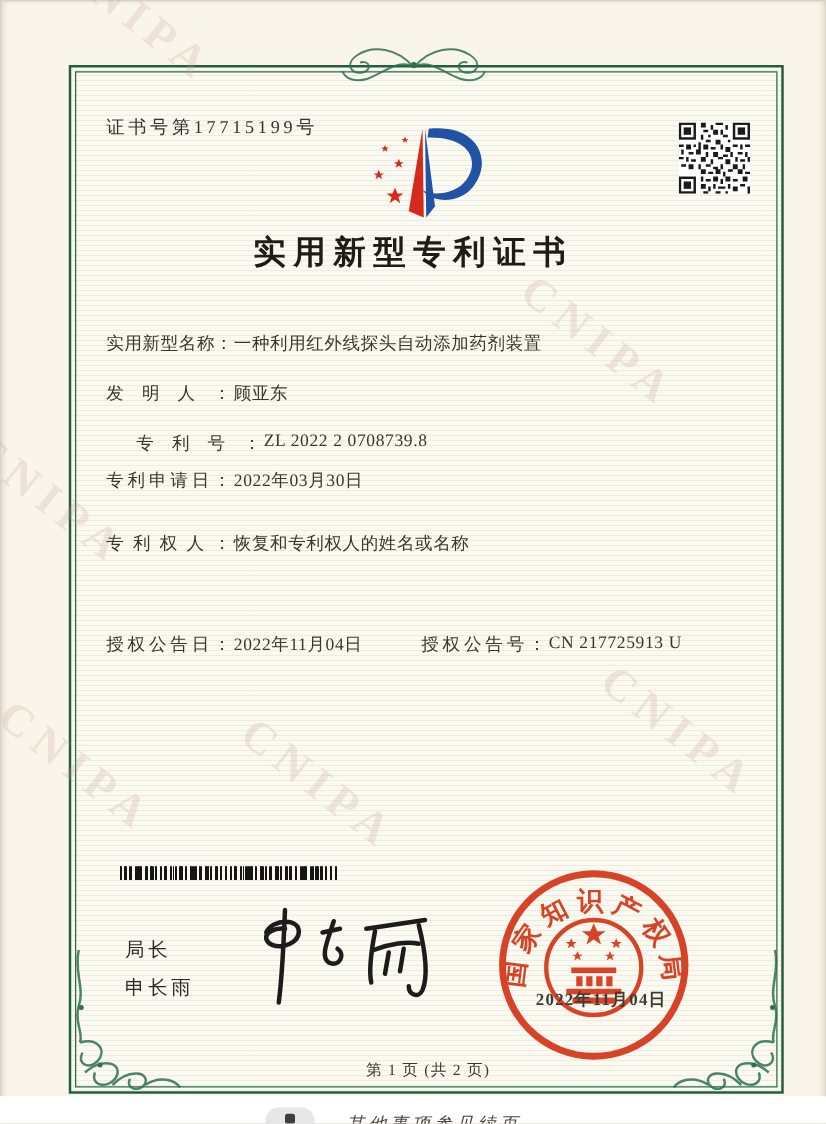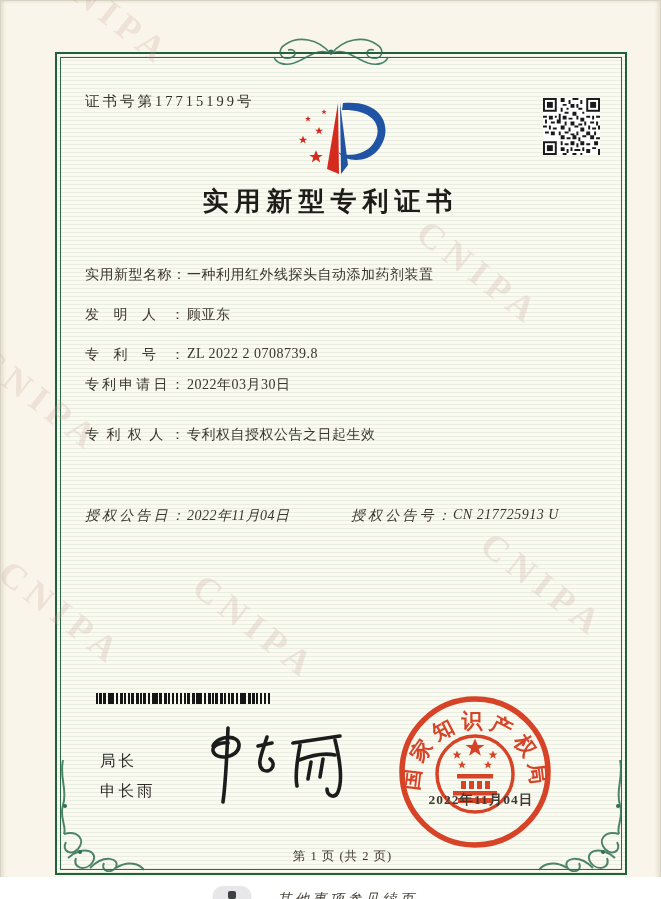--- a/index.html
+++ b/index.html
@@ -25,21 +25,21 @@
     transform:rotate(38deg); white-space:nowrap; z-index:1;
   }
   .cert-no { position:absolute; left:85px; top:92px; font-size:14.5px; letter-spacing:3px; color:#33302a; z-index:3;font-family:Liberation Serif, serif; }
   .title {
     position:absolute; left:0; top:184px; width:661px; text-align:center;
     font-size:26px; font-weight:bold; letter-spacing:6px; color:#1e1c18; z-index:3;
   }
   .row { position:absolute; left:85px; width:520px; font-size:14px; color:#3b362c; letter-spacing:.5px; white-space:nowrap; z-index:3; }
   .flabel { display:inline-block; width:100px; text-align:justify; text-align-last:justify; vertical-align:top; }
   .fvalue { margin-left:2px; }
-  .pair2 { position:absolute; left:266px; top:0; }
+  .pair2 { position:absolute; left:252px; top:0; }
   .paras { position:absolute; left:84px; top:541px; width:514px; z-index:3; }
   .paras p {
     font-size:13.5px; line-height:19.5px; text-indent:2em; text-align:justify;
     font-style:italic; color:#3a352c; letter-spacing:.3px;
   }
   .barcode {
     position:absolute; left:96px; top:693px; width:174px; height:11px; z-index:3;
     background:
       repeating-linear-gradient(90deg,#151515 0 2px,transparent 2px 4px),
       repeating-linear-gradient(90deg,#151515 0 1px,transparent 1px 7px),
@@ -148,30 +148,30 @@
   </svg>
 
   <div class="title">实用新型专利证书</div>
 
   <div class="row" style="top:266px;">
     <span class="flabel">实用新型名称：</span><span class="fvalue">一种利用红外线探头自动添加药剂装置</span>
   </div>
   <div class="row" style="top:306px;">
     <span class="flabel">发明人：</span><span class="fvalue">顾亚东</span>
   </div>
-  <div class="row" style="top:346px;">
+  <div class="row" style="top:346px;margin-left:24px;">
     <span class="flabel">专利号：</span><span class="fvalue">ZL 2022 2 0708739.8</span>
   </div>
   <div class="row" style="top:376px;">
     <span class="flabel">专利申请日：</span><span class="fvalue">2022年03月30日</span>
   </div>
   <div class="row" style="top:426px;">
-    <span class="flabel">专利权人：</span><span class="fvalue">专利权自授权公告之日起生效</span>
-  </div>
-  <div class="row" style="top:507px;font-style:italic;">
+    <span class="flabel">专利权人：</span><span class="fvalue">恢复和专利权人的姓名或名称</span>
+  </div>
+  <div class="row" style="top:507px;">
     <span class="flabel">授权公告日：</span><span class="fvalue">2022年11月04日</span>
     <span class="pair2">
       <span class="flabel">授权公告号：</span><span class="fvalue">CN 217725913 U</span>
     </span>
   </div>
 
 
   <div class="barcode"></div>
 
   <div class="director">

